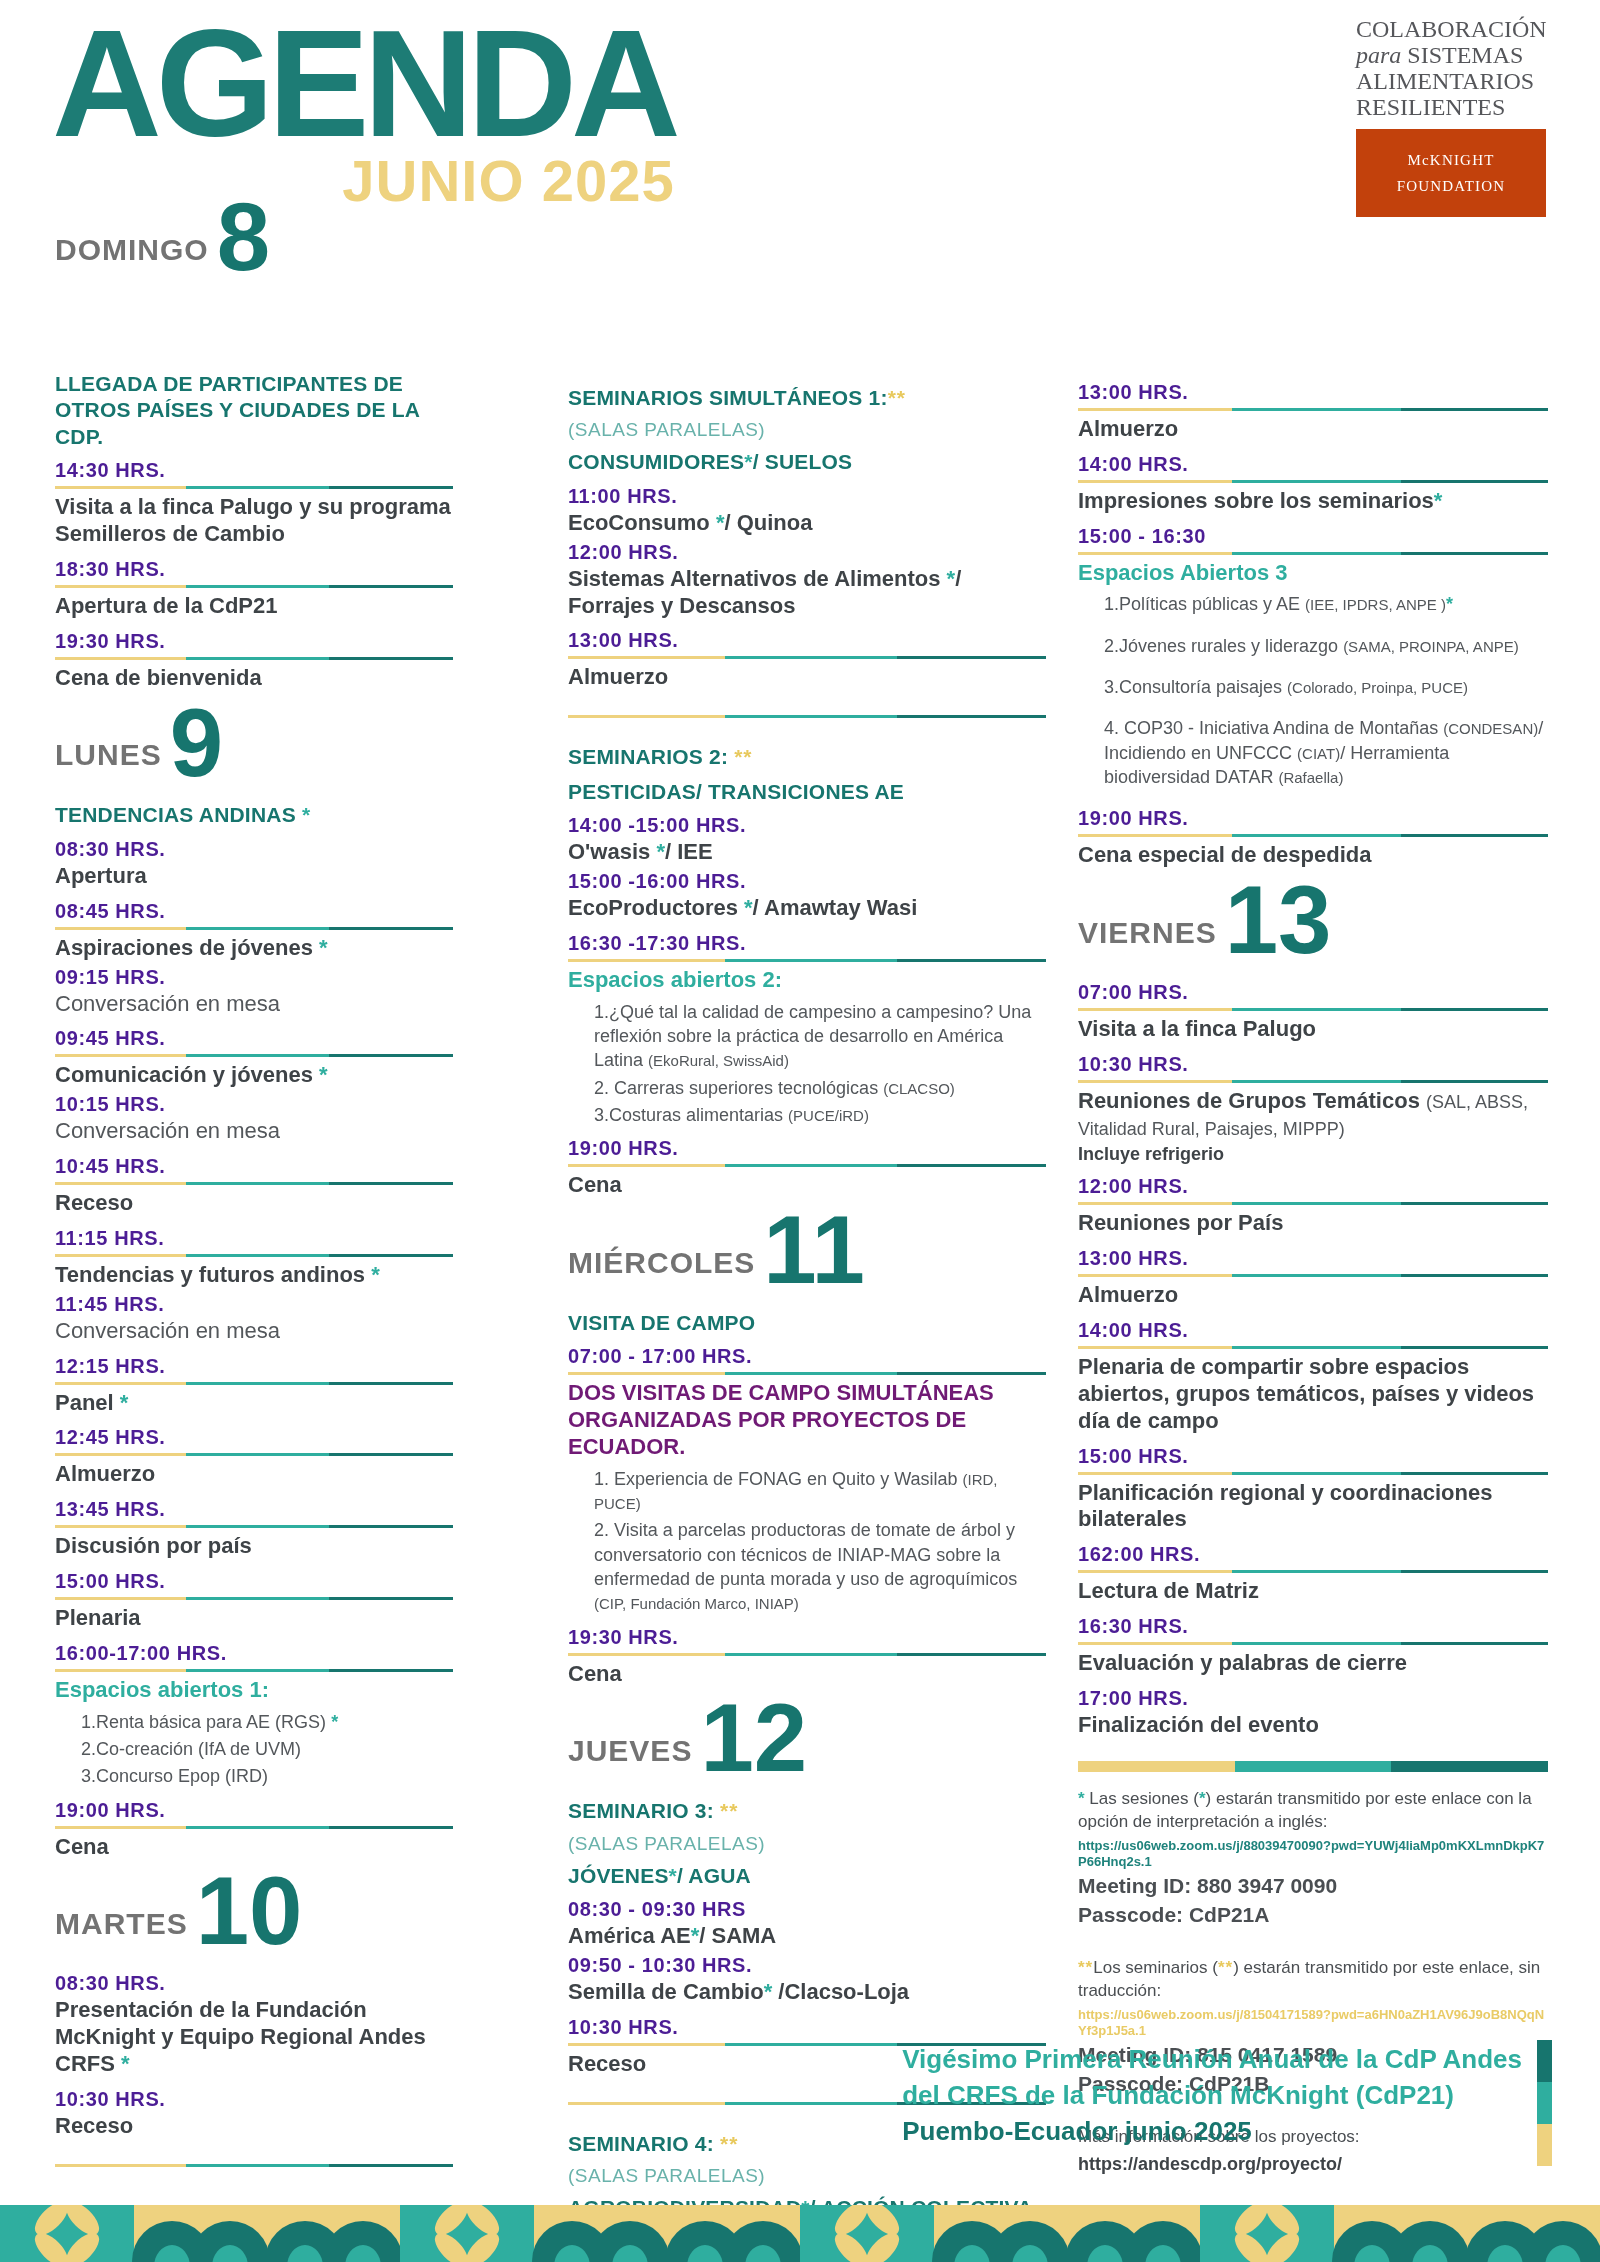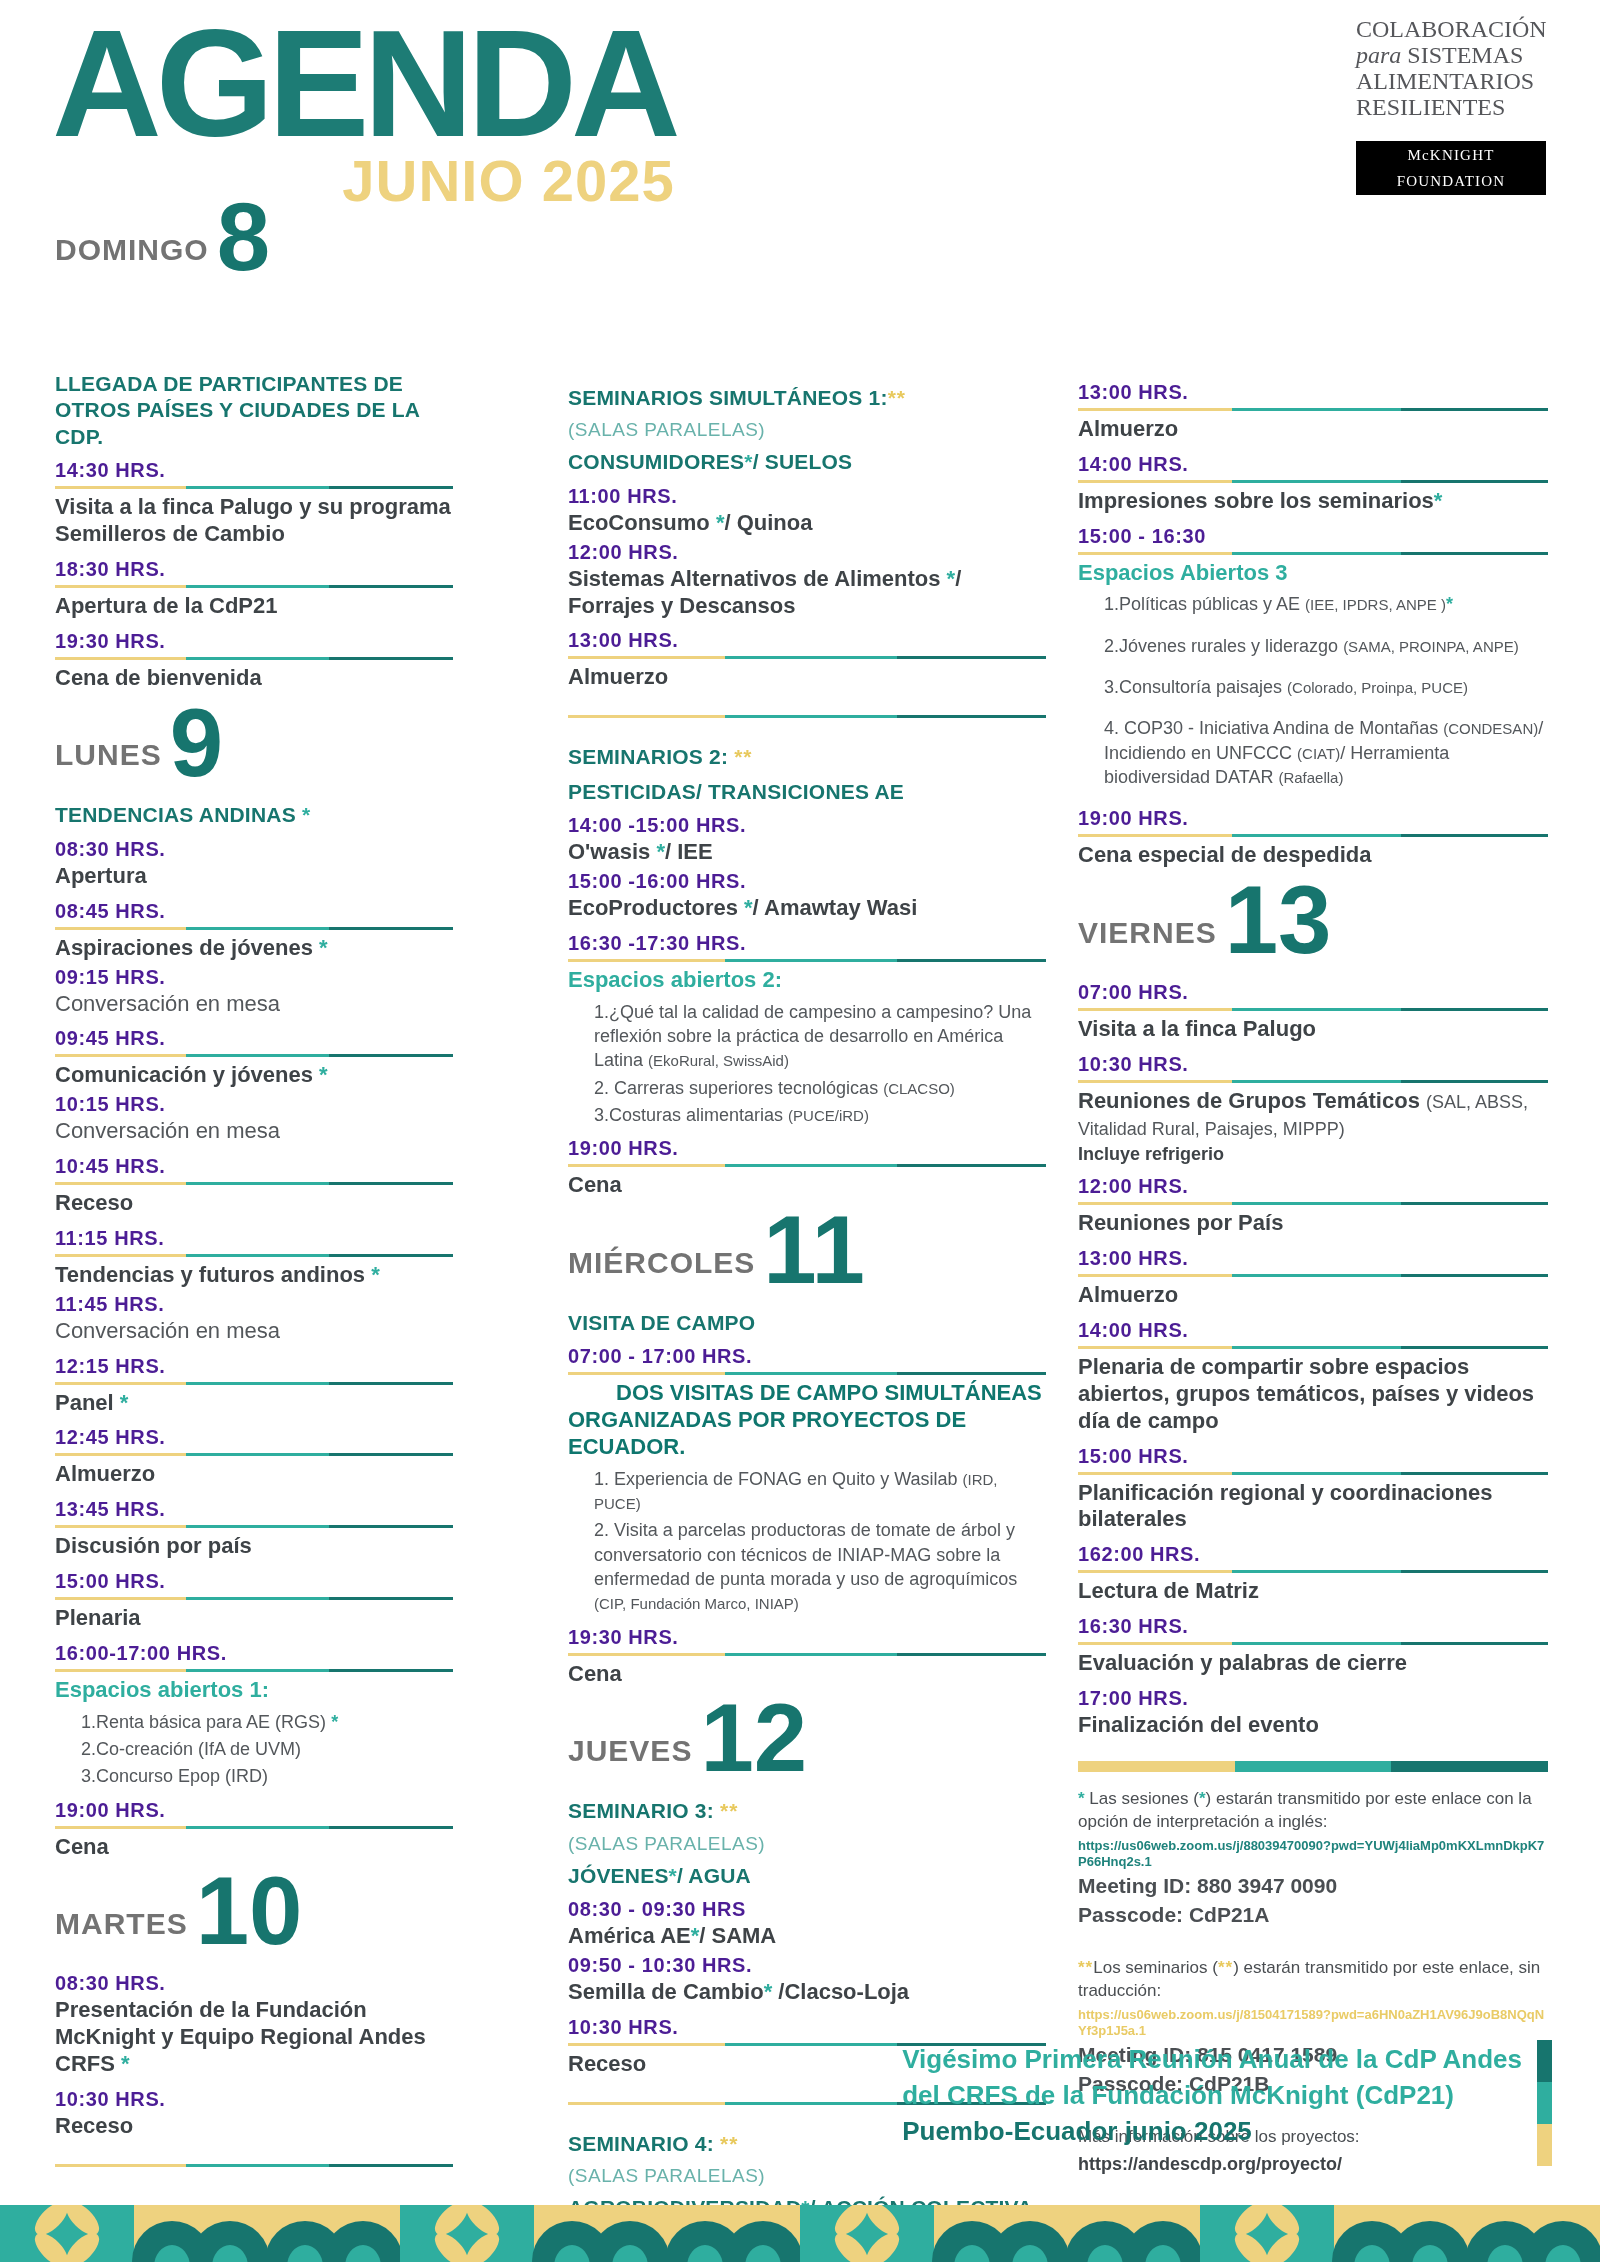--- a/index.html
+++ b/index.html
@@ -6,21 +6,21 @@
   body{font-family:"Liberation Sans","DejaVu Sans",sans-serif;}
   .page{position:relative;width:1600px;height:2262px;background:#ffffff;overflow:hidden;}
 
   
   .twrap{position:absolute;left:52px;top:6px;display:inline-flex;flex-direction:column;}
   .page-title{font-size:152px;font-weight:bold;color:#1d7c75;letter-spacing:-6px;line-height:1.02;}
   .page-subtitle{align-self:flex-end;font-size:58px;font-weight:bold;color:#eed27f;margin-top:-14px;letter-spacing:1px;}
 
   .logo{position:absolute;right:54px;top:16px;width:190px;font-family:"Liberation Serif","DejaVu Serif",serif;color:#55565a;font-size:24px;line-height:26px;}
   .logo .it{font-style:italic;}
-  .logo-badge{margin-top:21px;background:#000000;color:#ffffff;font-size:15px;letter-spacing:1.2px;padding:1px 4px;text-align:center;font-family:"Liberation Serif","DejaVu Serif",serif;}
+  .logo-badge{margin-top:9px;background:#c2410c;color:#ffffff;font-size:15px;letter-spacing:1.2px;padding:18px 4px;text-align:center;font-family:"Liberation Serif","DejaVu Serif",serif;}
 
   
   .col{position:absolute;}
   #col1{left:55px;width:398px;top:200px;}
   #col2{left:568px;width:478px;top:385px;}
   #col3{left:1078px;width:470px;top:380px;}
 
   .day{display:flex;align-items:flex-end;gap:8px;margin:14px 0 22px;}
   #col1 > .day:first-child{margin-top:0;margin-bottom:96px;}
   .day-label{font-size:30px;font-weight:bold;color:#737373;letter-spacing:1px;padding-bottom:8px;}
@@ -32,21 +32,21 @@
   .group{margin:0 0 9px;}
   .entry + .entry{margin-top:3px;}
   .time{font-size:20px;font-weight:bold;color:#4c1d95;letter-spacing:0.6px;line-height:1.2;}
   .rule{display:flex;height:3px;margin:4px 0 5px;}
   .rule .a{flex:1.05;background:#eed27f;}
   .rule .b{flex:1.15;background:#2fae9f;}
   .rule .c{flex:1;background:#17756e;}
   .etitle{font-size:22px;font-weight:bold;color:#3e4347;line-height:1.22;margin-top:2px;}
   .etitle .reg{font-weight:400;color:#53575b;}
   .etitle .teal{color:#2fae9f;}
-  .etitle .head{color:#0f766e;margin-left:48px;}
+  .etitle .head{color:#701a75;}
   .ast{color:#2fae9f;font-weight:bold;}
   .ast2{color:#e8c95d;font-weight:bold;letter-spacing:1px;}
   .small{font-size:15px;font-weight:400;color:#53575b;}
   .smallReg{font-size:18px;font-weight:400;color:#53575b;}
 
   ul.items{list-style:none;margin:6px 0 0;padding:0 0 0 26px;font-size:18px;font-weight:400;color:#53575b;line-height:1.35;}
   ul.items li{margin-bottom:3px;}
   ul.items.gap li{margin-bottom:17px;}
   .enote{font-size:18px;font-weight:bold;color:#3e4347;margin-top:3px;}
 

